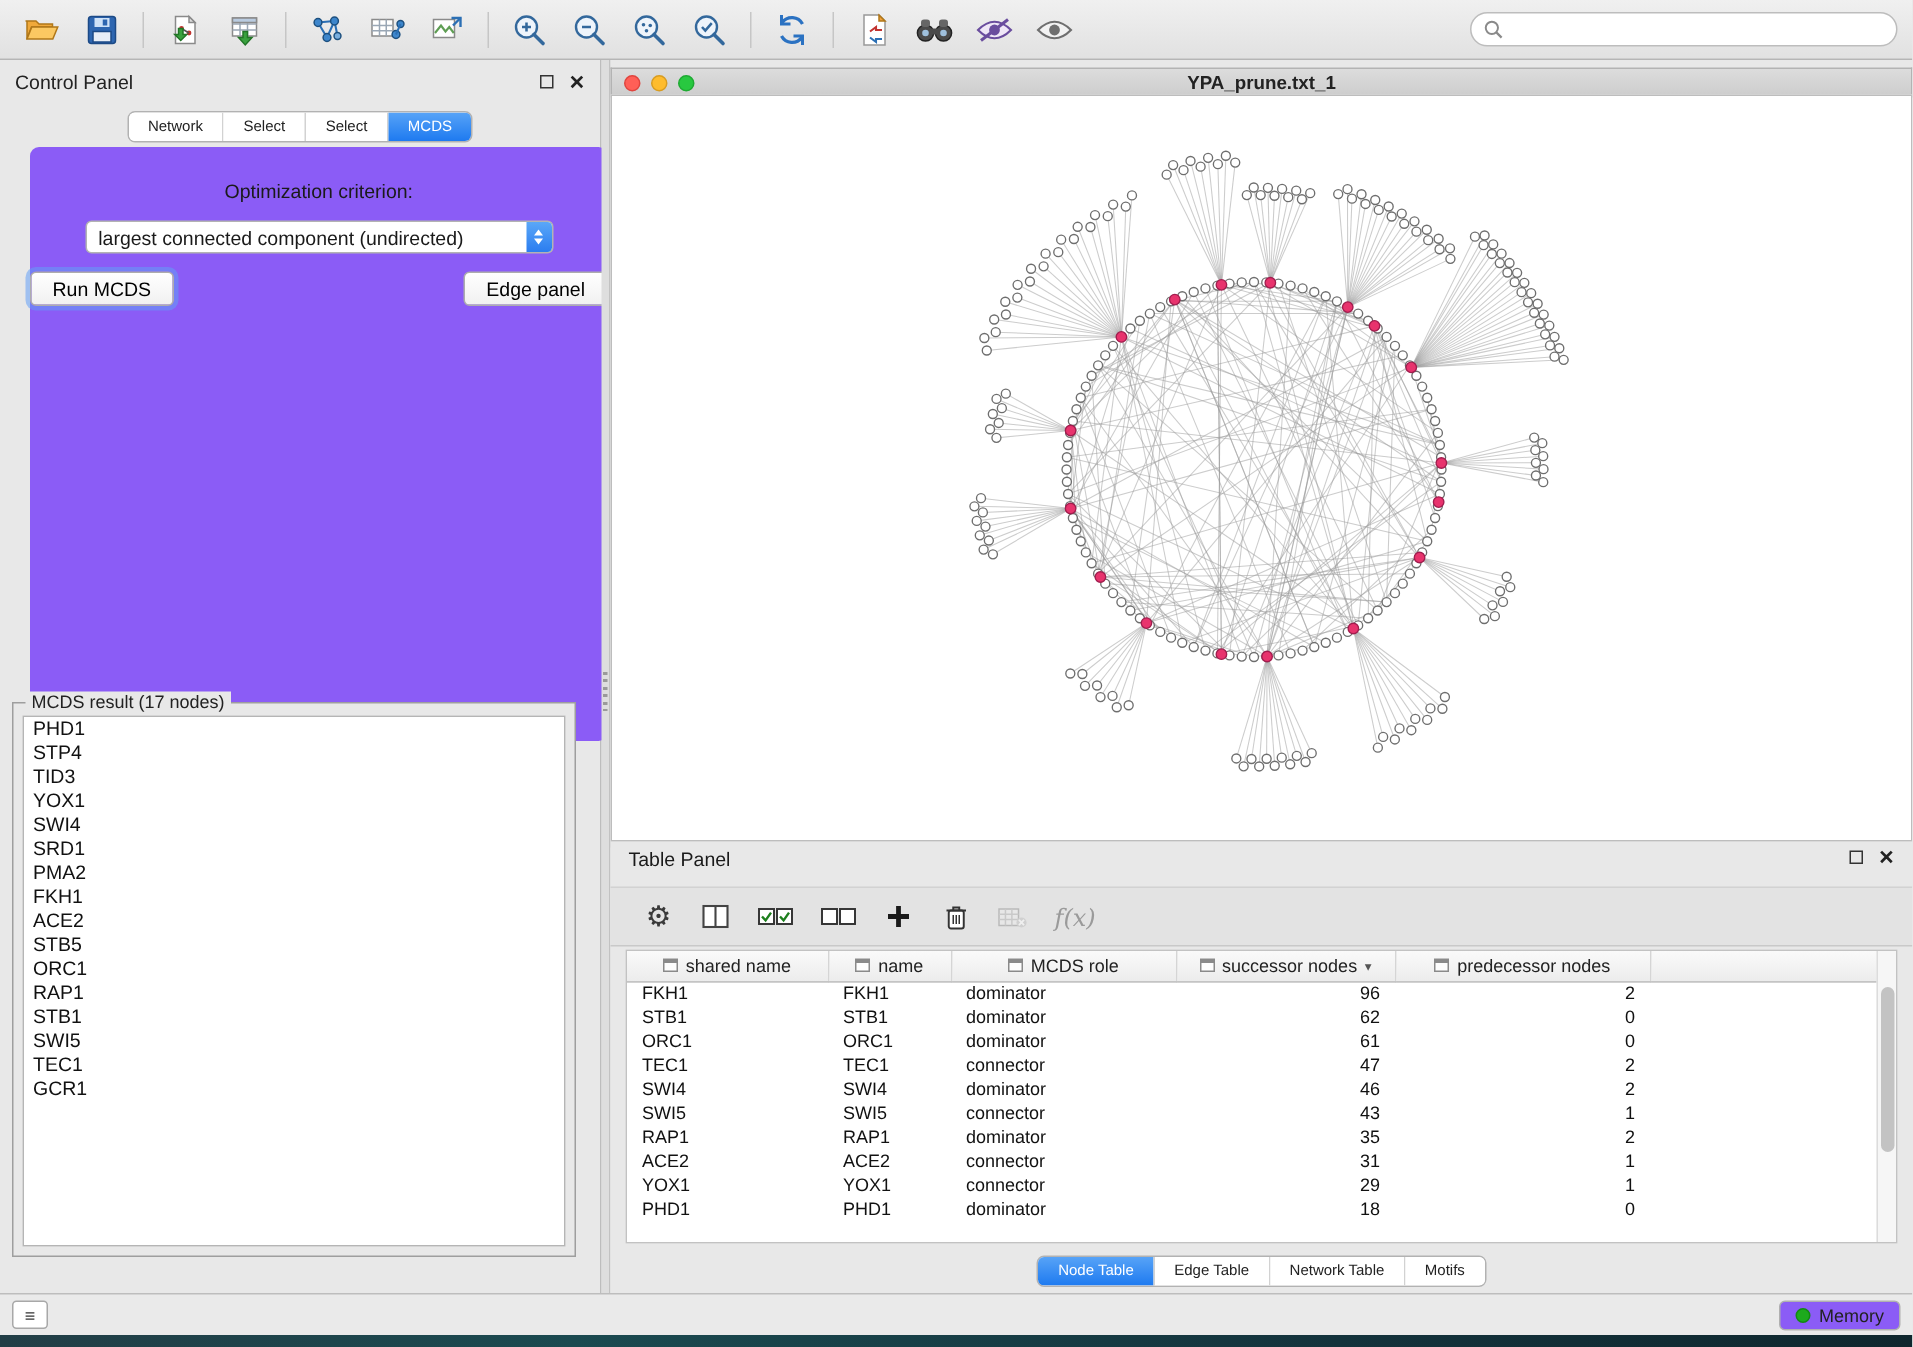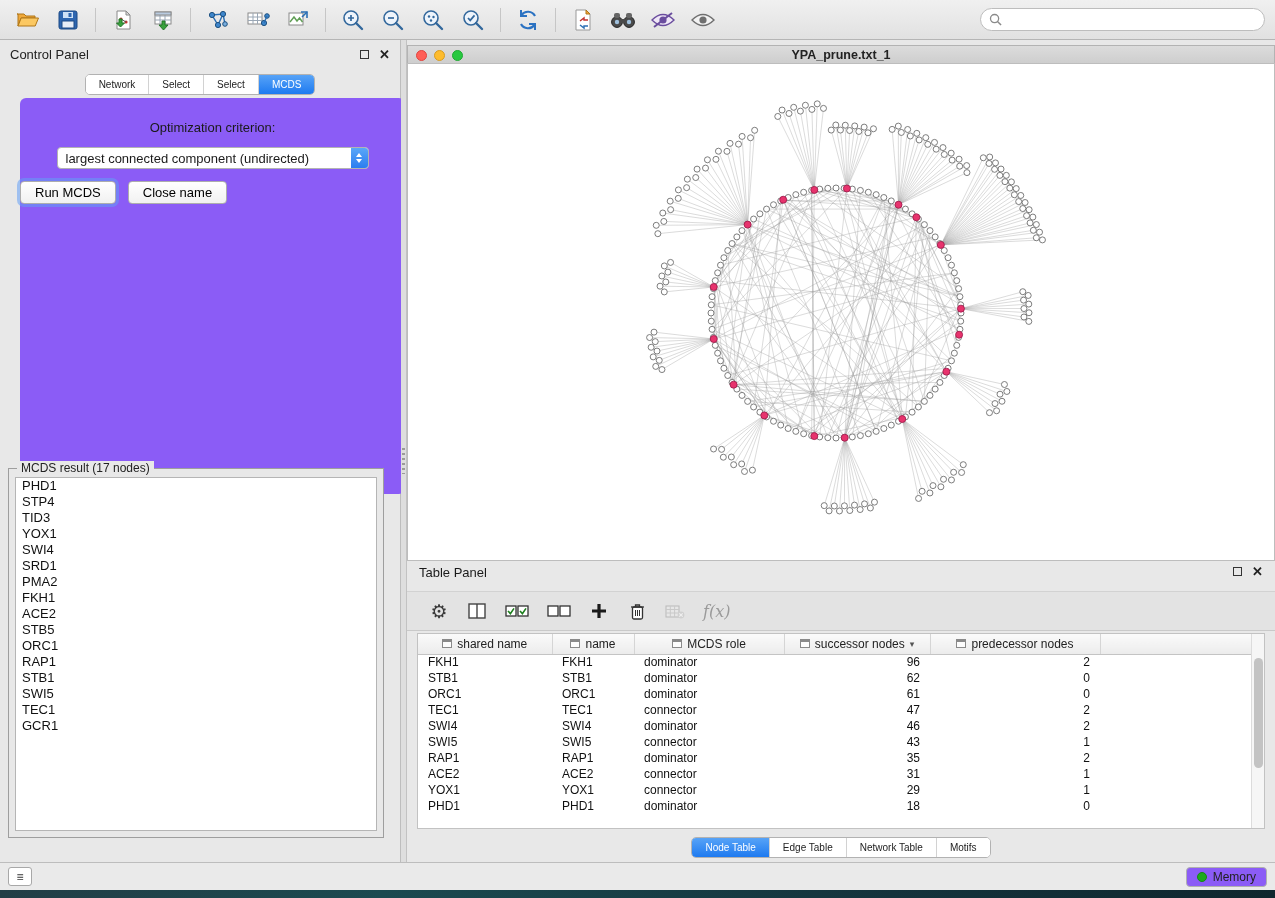--- a/index.html
+++ b/index.html
@@ -32,21 +32,21 @@
   .seg-item.active { background:linear-gradient(#57a3f7,#1e7af0); color:#fff; }
   .cp-card { position:absolute; left:20px; top:58px; width:385px; height:396px; background:#8b5cf6; border-radius:6px; }
   .opt-label { text-align:center; padding-top:22px; font-size:13px; color:#1a1a1a; }
   .dropdown { margin:12px auto 0 auto; width:312px; height:22px; background:#fff; border:1px solid #b3b3b3; border-radius:4px;
     display:flex; align-items:center; }
   .dropdown .dd-text { flex:1; padding:0 8px; font-size:13px; white-space:nowrap; overflow:hidden; }
   .stepper { width:17px; align-self:stretch; background:linear-gradient(#5aa7f8,#2b7df0); border-radius:0 3px 3px 0;
     display:flex; flex-direction:column; align-items:center; justify-content:center; gap:2px; }
   .tri-up { width:0; height:0; border-left:3.5px solid transparent; border-right:3.5px solid transparent; border-bottom:4px solid #fff; }
   .tri-down { width:0; height:0; border-left:3.5px solid transparent; border-right:3.5px solid transparent; border-top:4px solid #fff; }
-  .cp-buttons { display:flex; justify-content:flex-start; gap:12px; margin-top:12px; }
+  .cp-buttons { display:flex; justify-content:space-between; gap:12px; margin-top:12px; }
   .btn { height:23px; padding:0 14px; background:linear-gradient(#ffffff,#f1f1f1); border:1px solid #adadad;
     border-radius:4px; font-size:13px; display:flex; align-items:center; font-family:"Liberation Sans", sans-serif; }
   .btn.focus-ring { box-shadow:0 0 0 3px rgba(99,158,245,.55); }
   .groupbox { position:absolute; left:8px; top:428px; width:376px; height:370px; border:1px solid #9e9e9e; background:#e8e8e8; }
   .groupbox .legend { position:absolute; top:-8px; left:8px; background:#e8e8e8; padding:0 4px; font-size:12px; color:#222; }
   .mcds-list { position:absolute; left:6px; top:8px; right:6px; bottom:6px; background:#fff; border:1px solid #b5b5b5; overflow:hidden; }
   .mcds-list .list-item { padding:0 6px; height:16px; line-height:16px; font-size:13px; color:#111; }
 
   
   .right { position:absolute; left:407px; top:40px; width:868px; height:822px; background:#e8e8e8; }
@@ -266,21 +266,21 @@
       <div class="opt-label">Optimization criterion:</div>
       <div class="dropdown">
         <span class="dd-text">largest connected component (undirected)</span>
         <span class="stepper">
             <span class="tri-up"></span>
             <span class="tri-down"></span>
           </span>
       </div>
       <div class="cp-buttons">
         <button class="btn focus-ring">Run MCDS</button>
-        <button class="btn">Close name</button>
+        <button class="btn">Edge panel</button>
       </div>
     </div>
     <div class="groupbox">
       <span class="legend">MCDS result (17 nodes)</span>
       <div class="mcds-list" id="mcds-list">
           <div class="list-item">PHD1</div>
           <div class="list-item">STP4</div>
           <div class="list-item">TID3</div>
           <div class="list-item">YOX1</div>
           <div class="list-item">SWI4</div>

